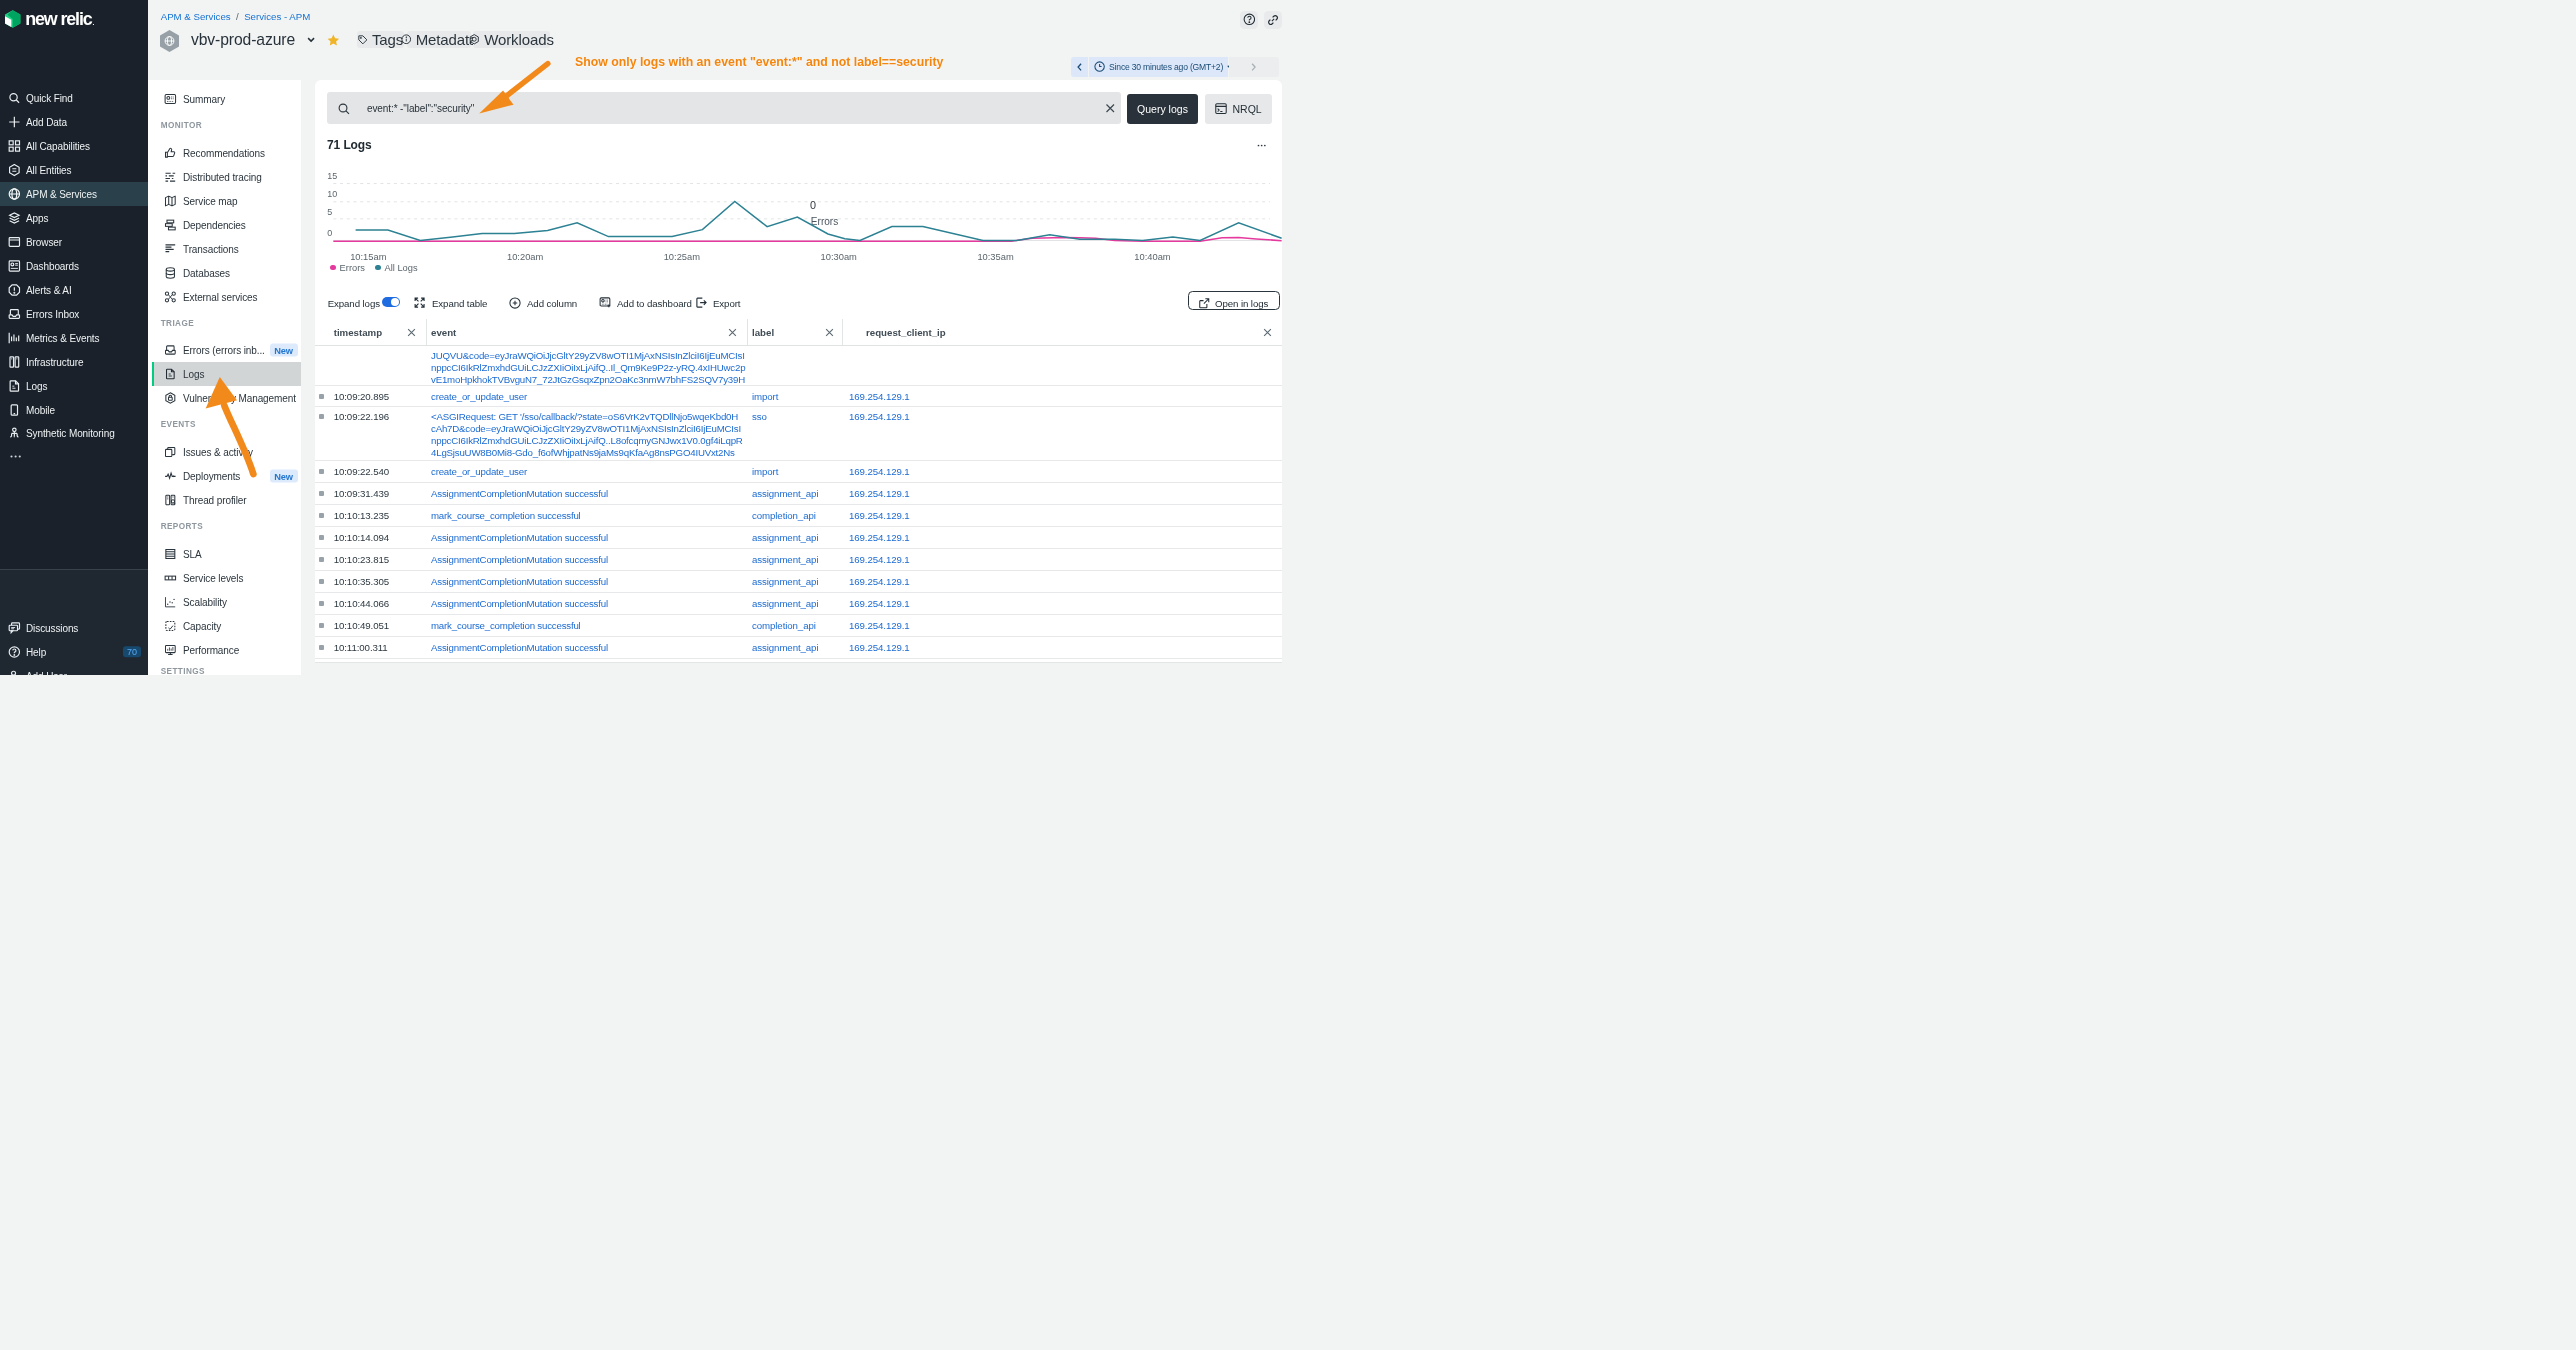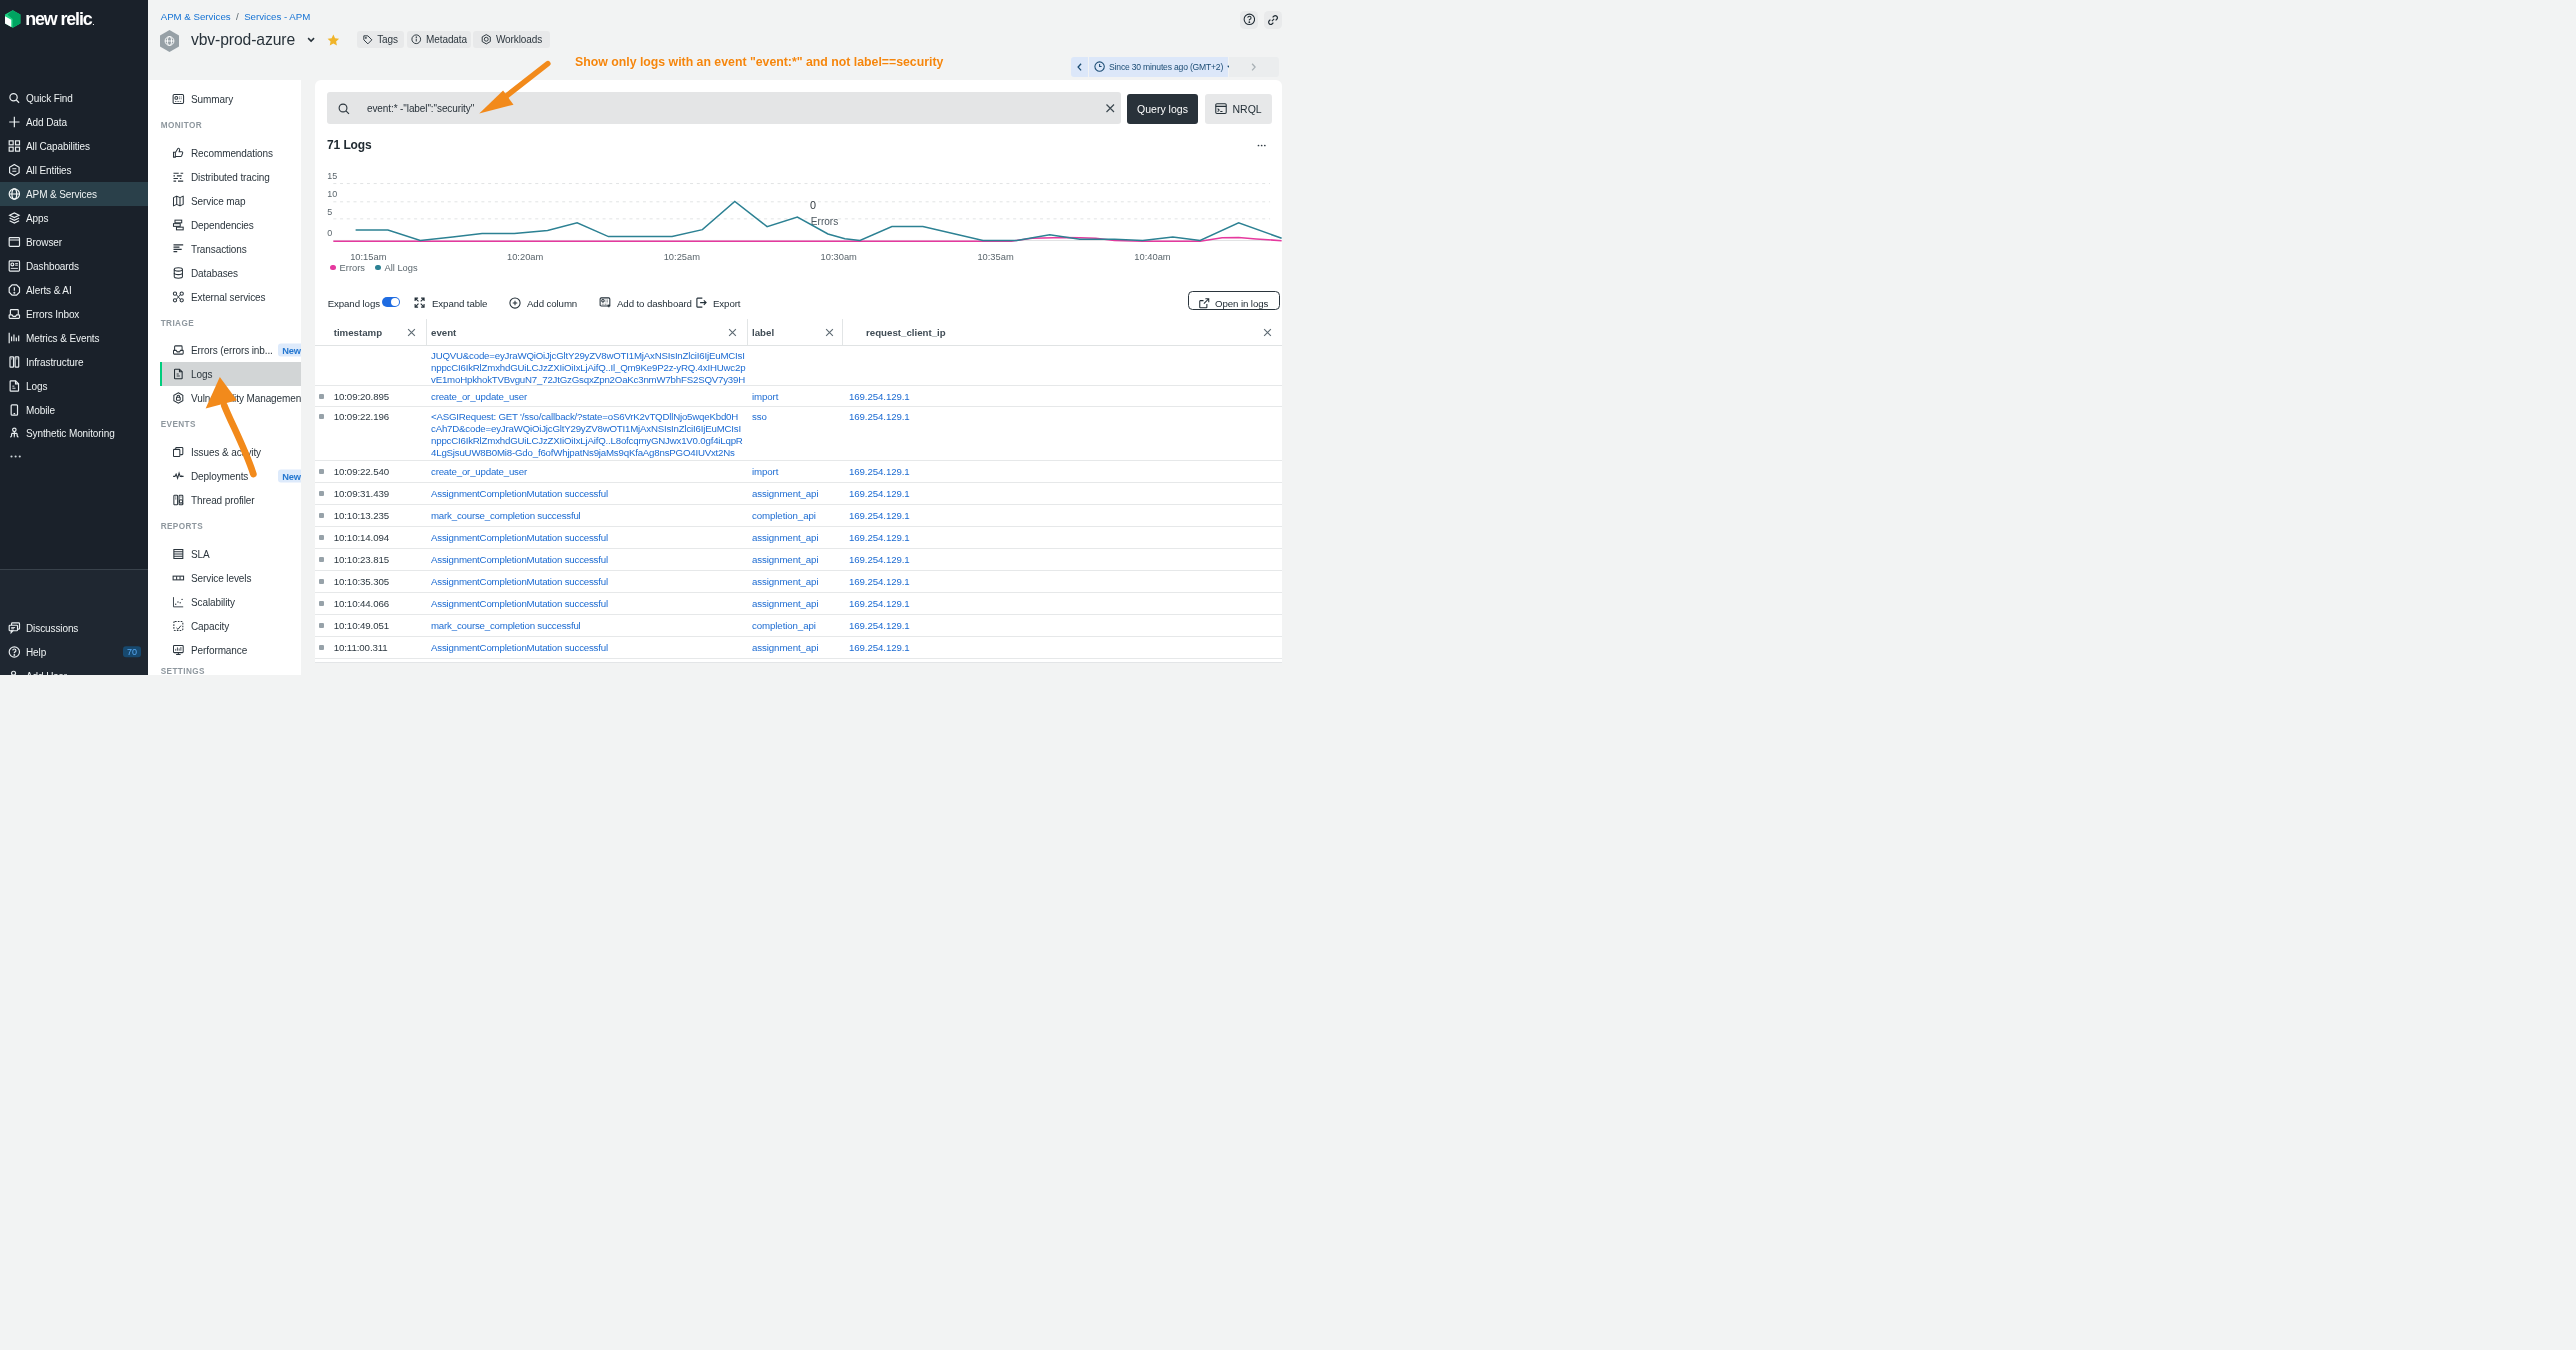--- a/index.html
+++ b/index.html
@@ -11,34 +11,34 @@
 #sb-bottom { position:absolute; left:0; top:570px; width:148px; height:106px; background:#1f2731; }
 .navitem { position:absolute; left:0; width:148px; height:24px; color:#eef2f3; font-size:10px; letter-spacing:-0.1px;margin-top:40px; }
 .navitem .ic { position:absolute; left:8.2px; top:50%; transform:translateY(-50%); width:12.7px; height:12.7px; }
 .navitem .lbl { position:absolute; left:26px; top:50%; transform:translateY(-50%); white-space:nowrap; }
 .navitem.active { background:#2a404a; }
 #sb-divider { position:absolute; left:0; right:0; top:569px; height:0.7px; background:#39424b; }
 .badge70 { position:absolute; right:6.7px; top:50%; transform:translateY(-50%); background:#17496f; color:#57a9f4; font-size:9px; padding:0.7px 4.5px; border-radius:3px; }
 
 
 #submenu { position:absolute; left:148px; top:80px; width:153px; height:595px; background:#ffffff; z-index:4; overflow:hidden; }
-.smitem { position:absolute; left:12px; width:153px; height:24px; color:#2b353d; font-size:10px; letter-spacing:-0.1px; }
+.smitem { position:absolute; left:4px; width:153px; height:24px; color:#2b353d; font-size:10px; letter-spacing:-0.1px; }
 .smitem .ic { position:absolute; left:12px; top:50%; transform:translateY(-50%); width:12.7px; height:12.7px; }
 .smitem .lbl { position:absolute; left:31px; top:50%; transform:translateY(-50%); white-space:nowrap; }
 .smhead { position:absolute; left:12.7px; color:#8e979e; font-size:8.2px; font-weight:bold; letter-spacing:0.4px; }
 .newbadge { position:absolute; right:7.5px; top:50%; transform:translateY(-50%); background:#ddeafb; color:#2477d0; font-size:9.3px; padding:1.5px 4.5px; border-radius:3px;font-weight:bold; }
 .smitem.selected { background:#d2d5d6; }
 .greenbar { position:absolute; left:0; top:0; bottom:0; width:2.2px; background:#00cd7d; }
 
 
 #header { position:absolute; left:148px; top:0; width:1140px; height:80px; background:#f2f3f3; }
 #breadcrumb { position:absolute; left:12.7px; top:11.2px; font-size:9.7px; color:#1673d4; }
 #breadcrumb .sep { color:#5a666d; }
 #title { position:absolute; left:43px; top:31px; font-size:15.7px; font-weight:normal; color:#28323a; letter-spacing:-0.1px; white-space:nowrap; }
-.hbtn { position:absolute; top:31px; height:17px; background:#e8e9ea; border-radius:3px; font-size:10px; letter-spacing:-0.1px; color:#2c363e; display:flex; align-items:center; justify-content:center; gap:4.5px; white-space:nowrap; }
+.hbtn { position:absolute; top:31px; height:17px; background:#e8e9ea; border-radius:3px; font-size:15px; letter-spacing:-0.1px; color:#2c363e; display:flex; align-items:center; justify-content:center; gap:4.5px; white-space:nowrap; }
 .hbtn svg { flex:none; }
 .iconbtn { position:absolute; top:10.5px; width:18px; height:18px; background:#e9eaeb; border-radius:4.5px; display:flex; align-items:center; justify-content:center; }
 #timepicker { position:absolute; top:57px; height:20px; font-size:8.6px; letter-spacing:-0.2px; color:#1b4c74; white-space:nowrap; }
 
 
 #card { position:absolute; left:315px; top:80px; width:967px; height:595px; background:#ffffff; border-radius:6px 6px 0 0; }
 #searchbar { position:absolute; left:12px; top:12.3px; width:794px; height:32px; background:#e4e5e6; border-radius:3px; }
 #searchtext { position:absolute; left:40px; top:10.5px; font-size:10px; color:#28323a; letter-spacing:-0.1px; }
 #qlbtn { position:absolute; left:812px; top:14px; width:71px; height:29.5px; background:#29323a; border-radius:3px; color:#fff; font-size:10.5px; display:flex; align-items:center; justify-content:center; }
 #nrqlbtn { position:absolute; left:890px; top:14px; width:67px; height:29.5px; background:#e7e8e9; border-radius:3px; color:#232f37; font-size:10.5px; display:flex; align-items:center; justify-content:center; gap:5.2px; }

